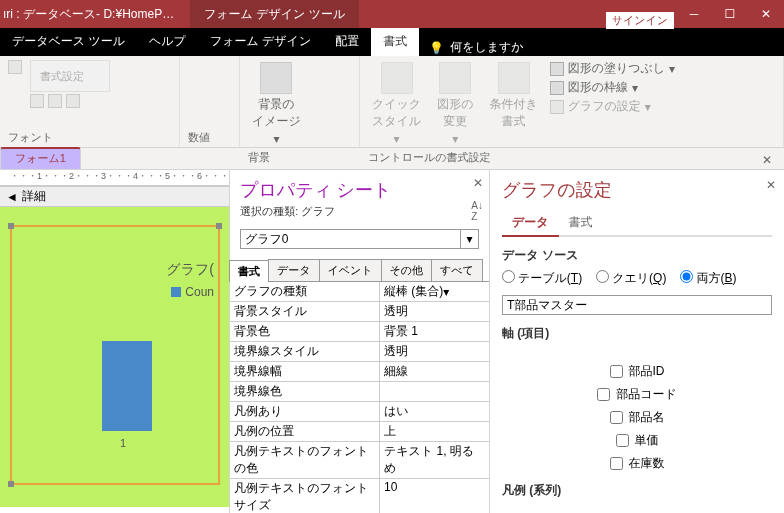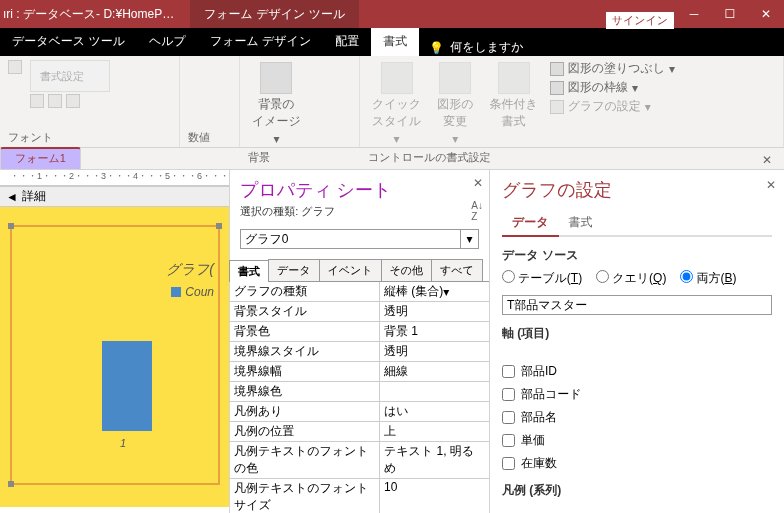--- a/index.html
+++ b/index.html
@@ -21,21 +21,21 @@
 .big-btn{display:flex;flex-direction:column;align-items:center;gap:2px;padding:2px 4px;font-size:11px;color:#666;}
 .big-btn .ico{width:32px;height:32px;background:#ddd;border:1px solid #ccc;}
 .disabled{opacity:0.55;}
 .form-tab-bar{height:22px;background:#f3f2f1;display:flex;align-items:flex-end;border-bottom:1px solid #d4d4d4;}
 .form-tab{background:#c4b5fd;border:1px solid #d4d4d4;border-bottom:none;border-top:2px solid #a4373a;padding:2px 14px 3px;color:#a4373a;font-size:11px;border-radius:3px 3px 0 0;}
 .form-tab-close{margin-left:auto;margin-right:6px;color:#666;padding:2px 6px;}
 .workspace{display:flex;height:343px;}
 .canvas-col{width:230px;border-right:1px solid #d4d4d4;position:relative;background:#fff;}
 .ruler{height:16px;background:#fff;border-bottom:1px solid #ccc;font-size:9px;color:#666;padding-left:10px;white-space:nowrap;overflow:hidden;}
 .section-hdr{background:#eee;border-top:1px solid #ccc;border-bottom:1px solid #ccc;font-size:11px;padding:1px 6px;display:flex;align-items:center;gap:4px;}
-.design-surface{position:relative;height:300px;background:#fde047;font-style:italic;}
+.design-surface{position:relative;height:300px;background:#bef264;}
 .sel-frame{position:absolute;left:10px;top:18px;width:210px;height:260px;border:2px solid #e8a23d;}
 .sel-handle{position:absolute;width:6px;height:6px;background:#888;}
 .chart-box{position:absolute;left:20px;top:30px;width:190px;height:240px;}
 .chart-title{text-align:right;font-size:14px;color:#555;padding:4px 8px;}
 .legend-item{display:flex;align-items:center;gap:4px;justify-content:flex-end;padding:2px 8px;font-size:11px;color:#555;}
 .legend-sw{width:10px;height:10px;background:#4a89c8;}
 .chart-area{height:140px;position:relative;margin-top:10px;}
 .bar{position:absolute;bottom:20px;left:70px;width:50px;height:90px;background:#4a89c8;}
 .axis-label{position:absolute;bottom:2px;left:88px;font-size:11px;color:#555;}
 .prop-sheet{width:260px;border-right:1px solid #d4d4d4;display:flex;flex-direction:column;background:#fff;position:relative;}
@@ -57,21 +57,21 @@
 .chart-settings{flex:1;padding:8px 12px;position:relative;}
 .cs-title{color:#a4373a;font-size:18px;margin-bottom:8px;}
 .cs-close{position:absolute;right:8px;top:8px;color:#666;}
 .cs-tabs{display:flex;border-bottom:2px solid #ddd;margin-bottom:10px;}
 .cs-tab{padding:4px 10px;color:#666;}
 .cs-tab.active{color:#a4373a;border-bottom:2px solid #a4373a;margin-bottom:-2px;font-weight:bold;}
 .cs-section-label{font-weight:bold;margin:10px 0 6px;color:#333;}
 .radio-row{display:flex;gap:14px;margin-bottom:6px;font-size:12px;}
 .radio-row label{display:flex;align-items:flex-start;gap:3px;}
 .ds-input{width:100%;border:1px solid #999;padding:2px 4px;margin-top:2px;}
-.chk-col{display:flex;flex-direction:column;gap:6px;margin-top:21px;}
+.chk-col{display:flex;flex-direction:column;gap:6px;margin-top:21px;align-items:center;}
 .chk-col label{display:flex;align-items:center;gap:6px;}
 .small-stack{display:flex;flex-direction:column;gap:2px;font-size:11px;color:#666;}
 .small-stack .row{display:flex;align-items:center;gap:4px;}
 .shape-ico{width:14px;height:14px;background:#ddd;border:1px solid #aaa;}
 u{text-decoration:underline;}
 </style>
 </head>
 <body>
 
 <div class="titlebar">

